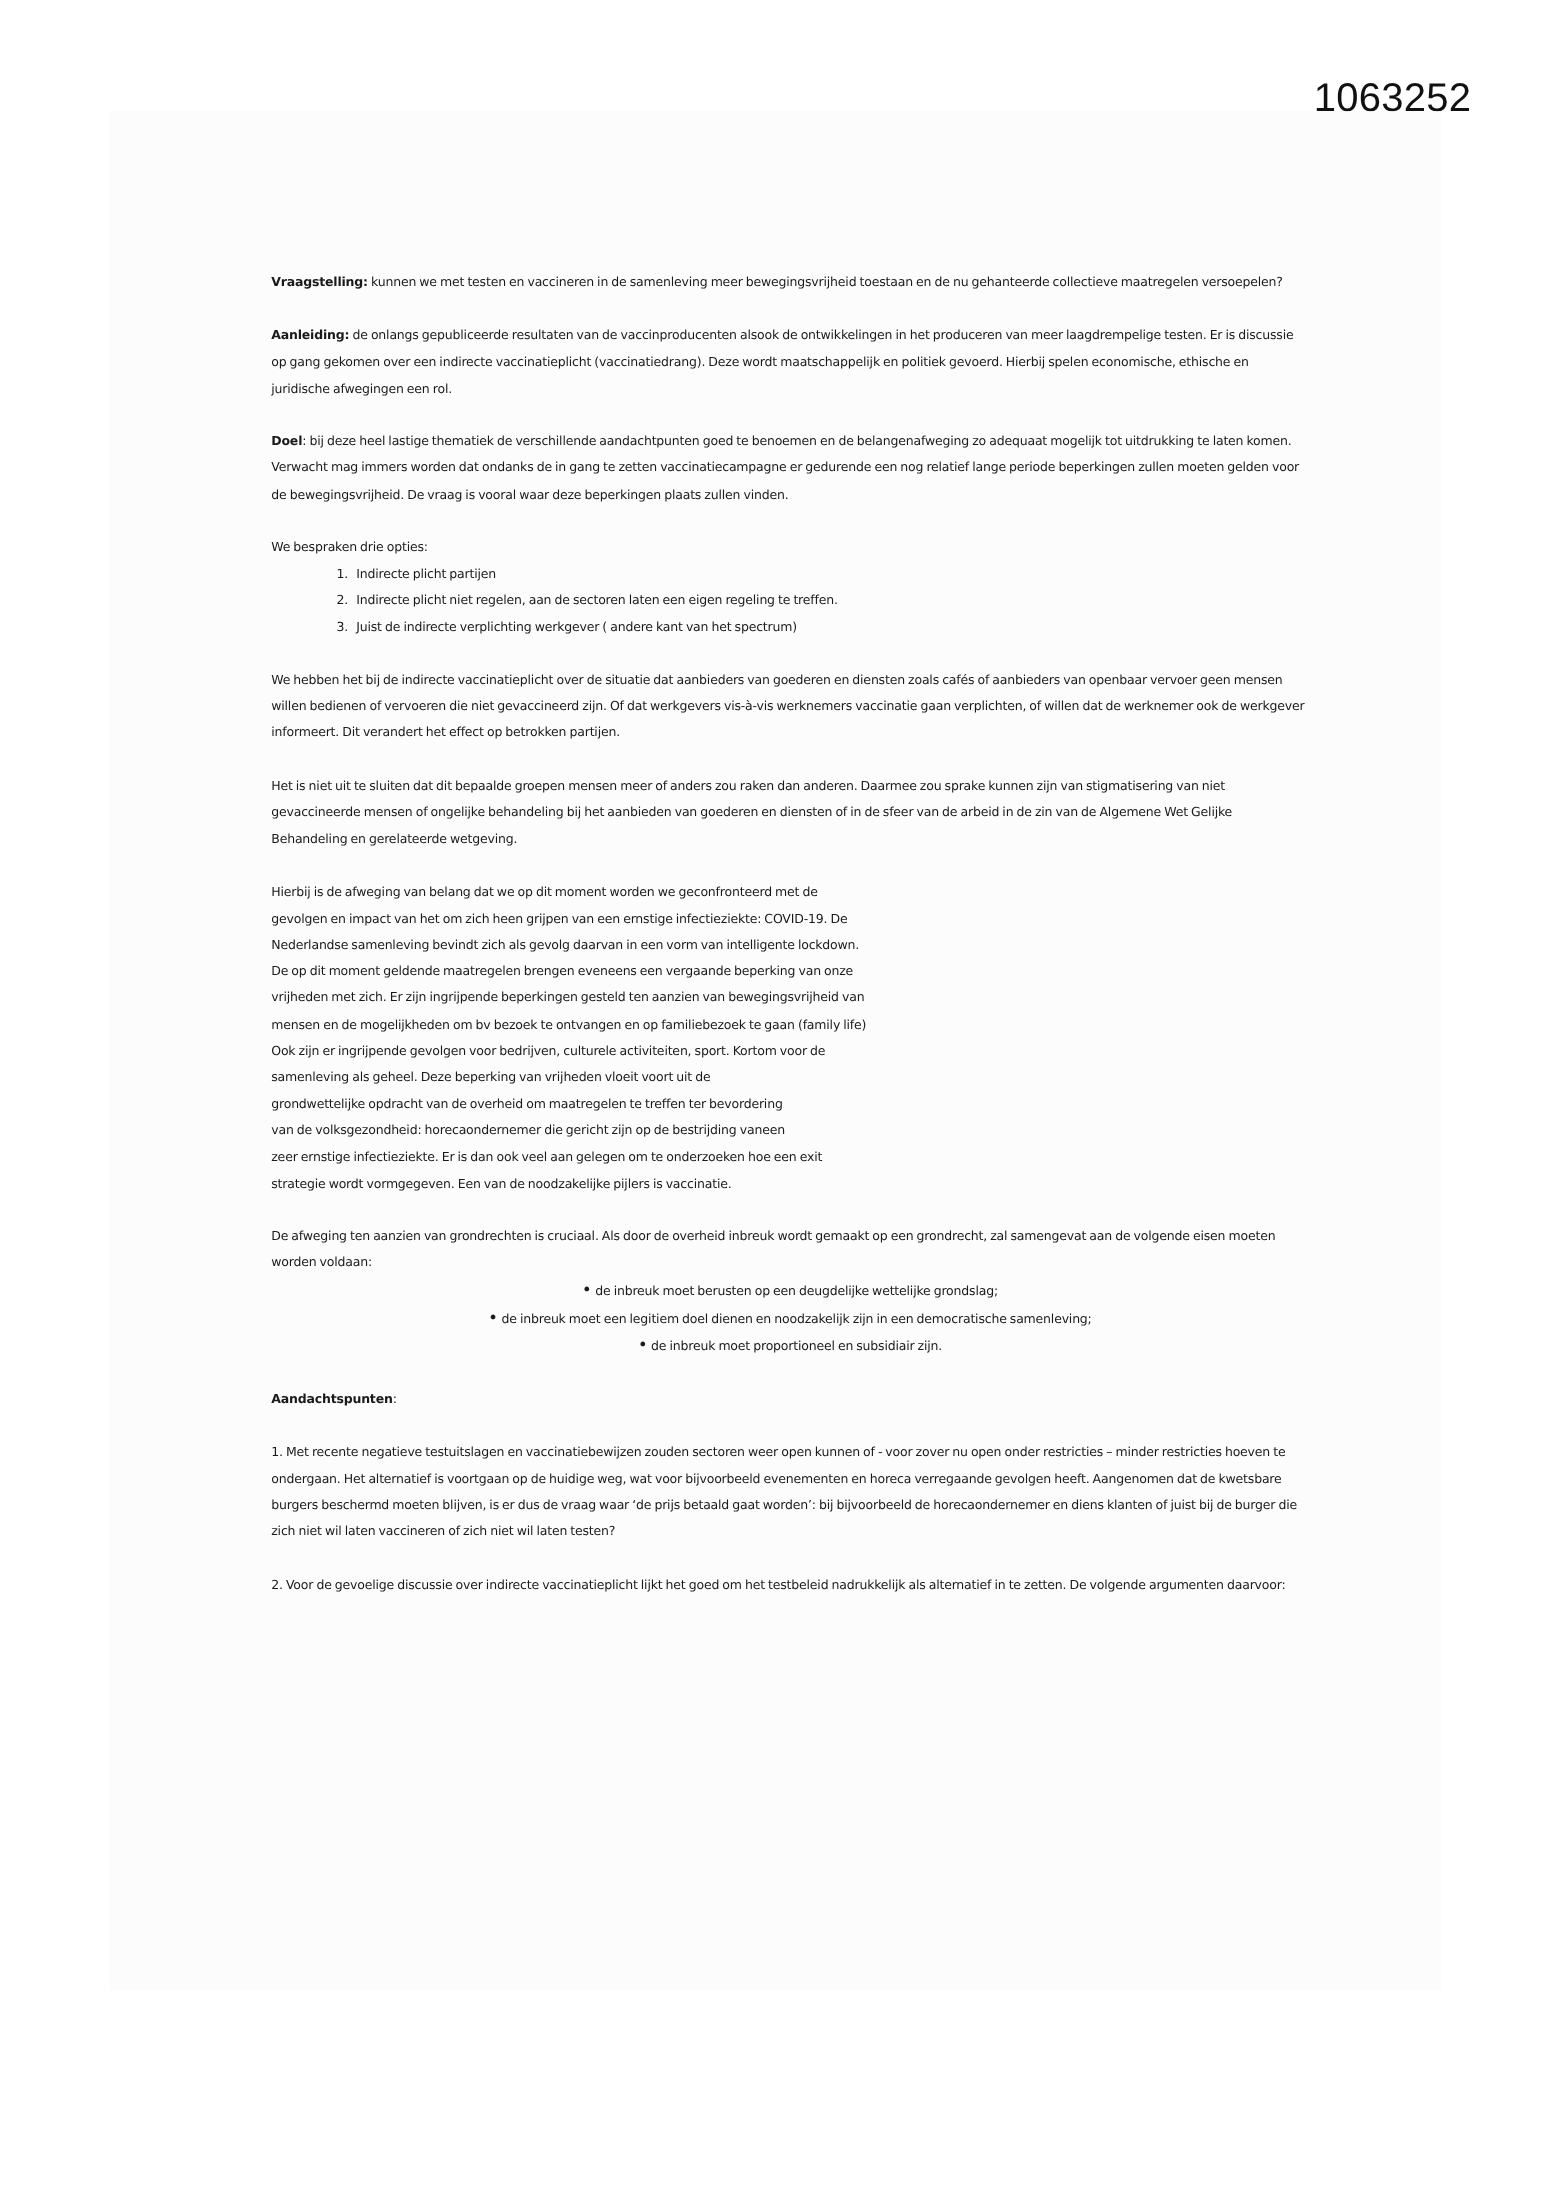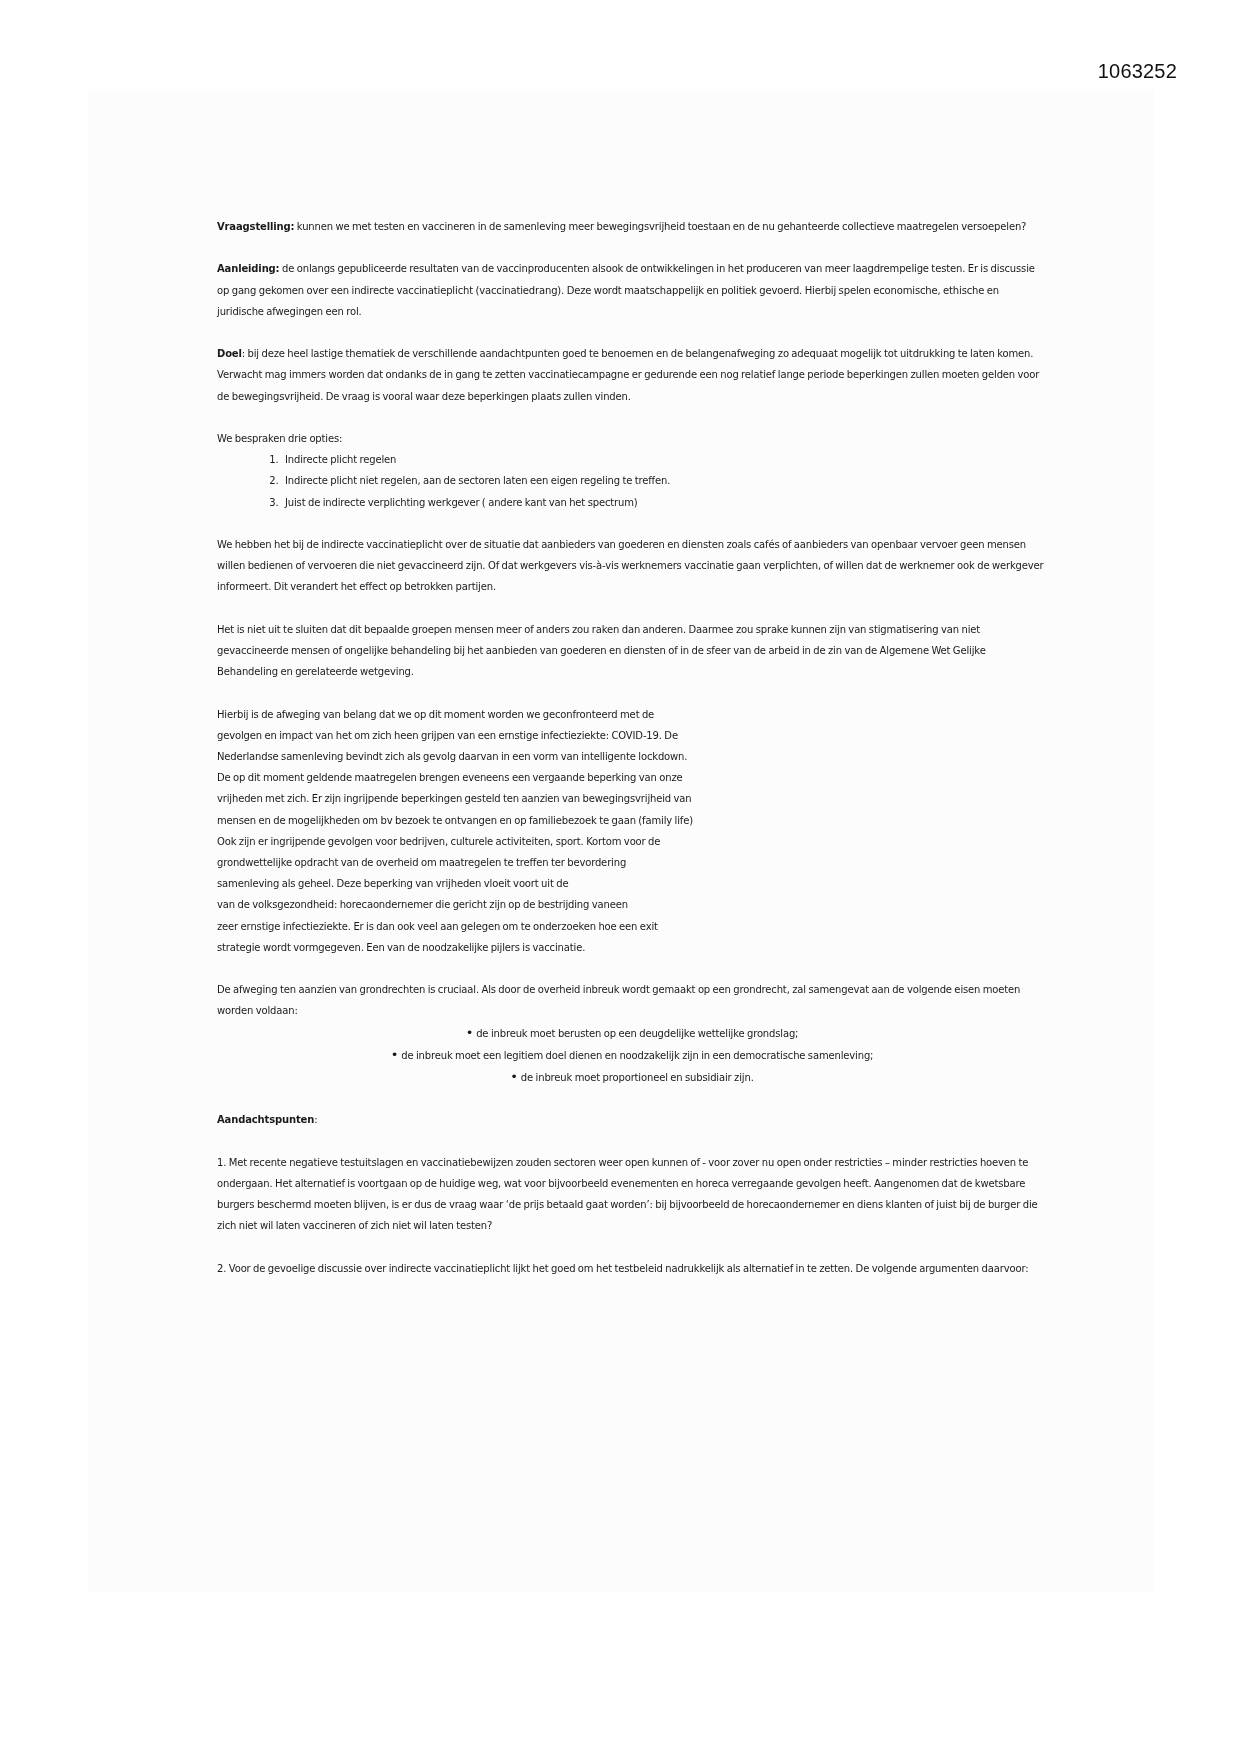--- a/index.html
+++ b/index.html
@@ -13,21 +13,21 @@
       position: relative;
       overflow: hidden;
       font-family: "DejaVu Sans", sans-serif;
       color: #1a1a1a;
     }
     .doc-id {
       position: absolute;
       top: 60px;
       right: 64px;
       font-family: "Liberation Sans", sans-serif;
-      font-size: 20px;
+      font-size: 32px;
       color: #111;
       letter-spacing: 0.2px;
       text-align: center;
     }
     .scan-area {
       position: absolute;
       left: 88px;
       top: 89px;
       width: 1065px;
       height: 1503px;
@@ -79,39 +79,39 @@
 <div class="content">
 
   <p><b>Vraagstelling:</b><span> kunnen we met testen en vaccineren in de samenleving meer bewegingsvrijheid toestaan en de nu gehanteerde collectieve maatregelen versoepelen?</span></p>
 
   <p><b>Aanleiding:</b><span> de onlangs gepubliceerde resultaten van de vaccinproducenten alsook de ontwikkelingen in het produceren van meer laagdrempelige testen. Er is discussie op gang gekomen over een indirecte vaccinatieplicht (vaccinatiedrang). Deze wordt maatschappelijk en politiek gevoerd. Hierbij spelen economische, ethische en juridische afwegingen een rol.</span></p>
 
   <p><b>Doel</b><span>: bij deze heel lastige thematiek de verschillende aandachtpunten goed te benoemen en de belangenafweging zo adequaat mogelijk tot uitdrukking te laten komen. Verwacht mag immers worden dat ondanks de in gang te zetten vaccinatiecampagne er gedurende een nog relatief lange periode beperkingen zullen moeten gelden voor de bewegingsvrijheid. De vraag is vooral waar deze beperkingen plaats zullen vinden.</span></p>
 
   <div>We bespraken drie opties:</div>
   <ol class="options">
-    <li>Indirecte plicht regelen</li>
+    <li>Indirecte plicht partijen</li>
     <li>Indirecte plicht niet regelen, aan de sectoren laten een eigen regeling te treffen.</li>
     <li>Juist de indirecte verplichting werkgever ( andere kant van het spectrum)</li>
   </ol>
 
   <p>We hebben het bij de indirecte vaccinatieplicht over de situatie dat aanbieders van goederen en diensten zoals cafés of aanbieders van openbaar vervoer geen mensen willen bedienen of vervoeren die niet gevaccineerd zijn. Of dat werkgevers vis-à-vis werknemers vaccinatie gaan verplichten, of willen dat de werknemer ook de werkgever informeert. Dit verandert het effect op betrokken partijen.</p>
 
   <p>Het is niet uit te sluiten dat dit bepaalde groepen mensen meer of anders zou raken dan anderen. Daarmee zou sprake kunnen zijn van stigmatisering van niet gevaccineerde mensen of ongelijke behandeling bij het aanbieden van goederen en diensten of in de sfeer van de arbeid in de zin van de Algemene Wet Gelijke Behandeling en gerelateerde wetgeving.</p>
 
   <p>
     <span class="nl">Hierbij is de afweging van belang dat we op dit moment worden we geconfronteerd met de</span>
     <span class="nl">gevolgen en impact van het om zich heen grijpen van een ernstige infectieziekte: COVID-19. De</span>
     <span class="nl">Nederlandse samenleving bevindt zich als gevolg daarvan in een vorm van intelligente lockdown.</span>
     <span class="nl">De op dit moment geldende maatregelen brengen eveneens een vergaande beperking van onze</span>
     <span class="nl">vrijheden met zich. Er zijn ingrijpende beperkingen gesteld ten aanzien van bewegingsvrijheid van</span>
     <span class="nl">mensen en de mogelijkheden om bv bezoek te ontvangen en op familiebezoek te gaan (family life)</span>
     <span class="nl">Ook zijn er ingrijpende gevolgen voor bedrijven, culturele activiteiten, sport. Kortom voor de</span>
+    <span class="nl">samenleving als geheel. Deze beperking van vrijheden vloeit voort uit de</span>
     <span class="nl">grondwettelijke opdracht van de overheid om maatregelen te treffen ter bevordering</span>
-    <span class="nl">samenleving als geheel. Deze beperking van vrijheden vloeit voort uit de</span>
     <span class="nl">van de volksgezondheid: horecaondernemer die gericht zijn op de bestrijding vaneen</span>
     <span class="nl">zeer ernstige infectieziekte. Er is dan ook veel aan gelegen om te onderzoeken hoe een exit</span>
     <span class="nl">strategie wordt vormgegeven. Een van de noodzakelijke pijlers is vaccinatie.</span>
   </p>
 
   <div>De afweging ten aanzien van grondrechten is cruciaal. Als door de overheid inbreuk wordt gemaakt op een grondrecht, zal samengevat aan de volgende eisen moeten worden voldaan:</div>
   <ul class="bullets">
     <li><span>de inbreuk moet berusten op een deugdelijke wettelijke grondslag;</span></li>
     <li><span>de inbreuk moet een legitiem doel dienen en noodzakelijk zijn in een democratische samenleving;</span></li>
     <li><span>de inbreuk moet proportioneel en subsidiair zijn.</span></li>

